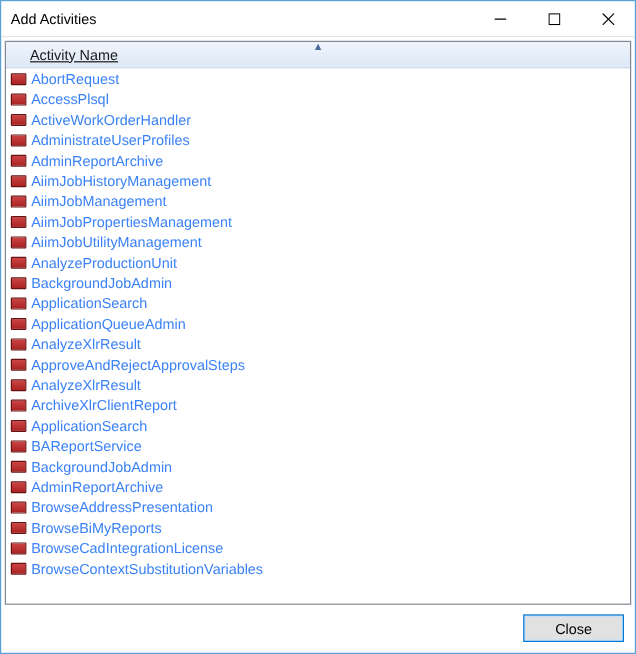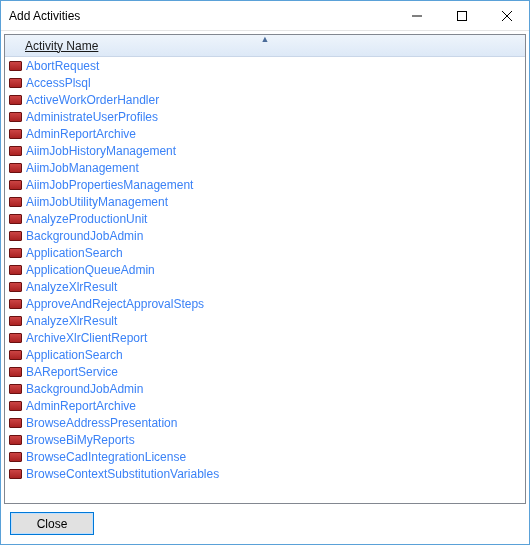--- a/index.html
+++ b/index.html
@@ -101,21 +101,21 @@
     border-radius: 1px;
   }
   .row .text {
     font-size: 12px;
     color: #3b82f6;
   }
   .button-bar {
     flex: 0 0 auto;
     padding: 8px 6px 6px 6px;
     display: flex;
-    justify-content: flex-start;
+    justify-content: flex-end;
   }
   .btn {
     min-width: 84px;
     height: 23px;
     border: 1px solid #0078d7;
     background: #e1e1e1;
     font-family: inherit;
     font-size: 12px;
     display: flex;
     align-items: center;

